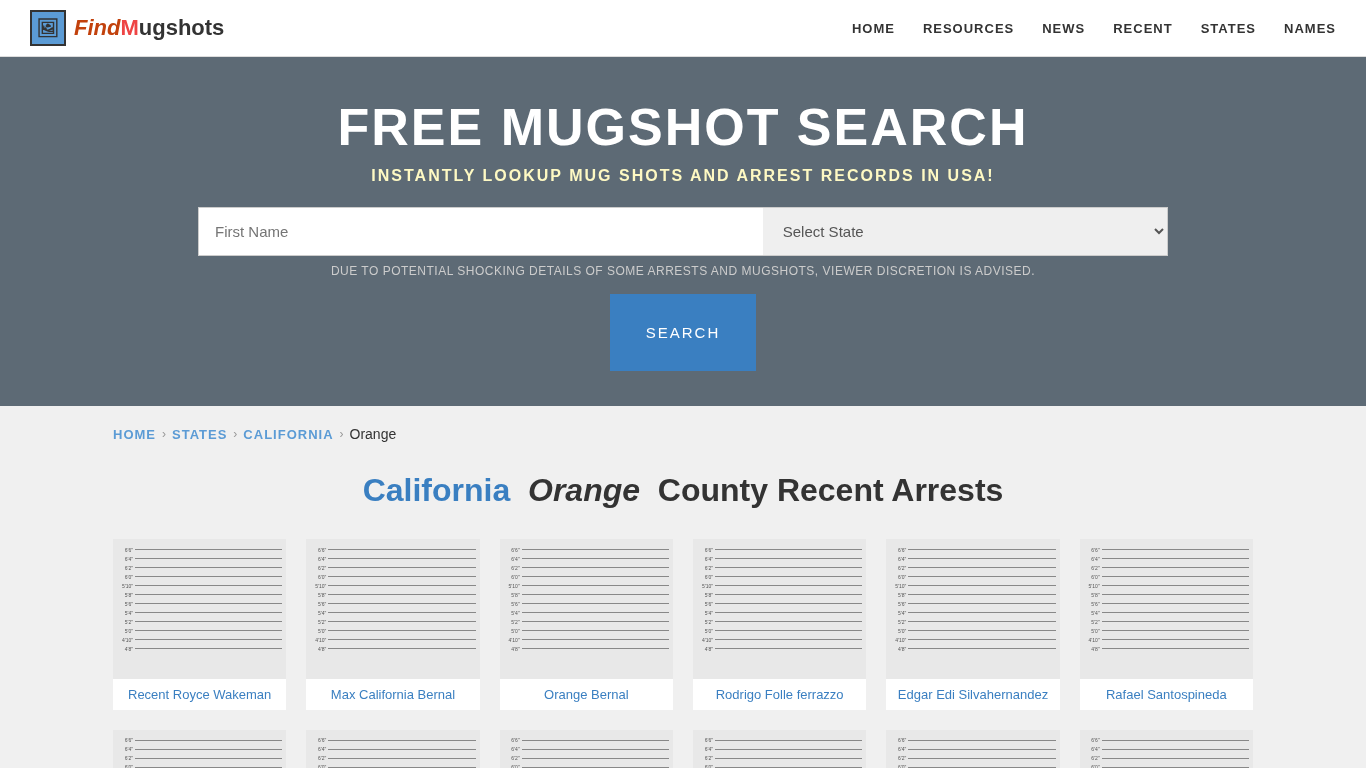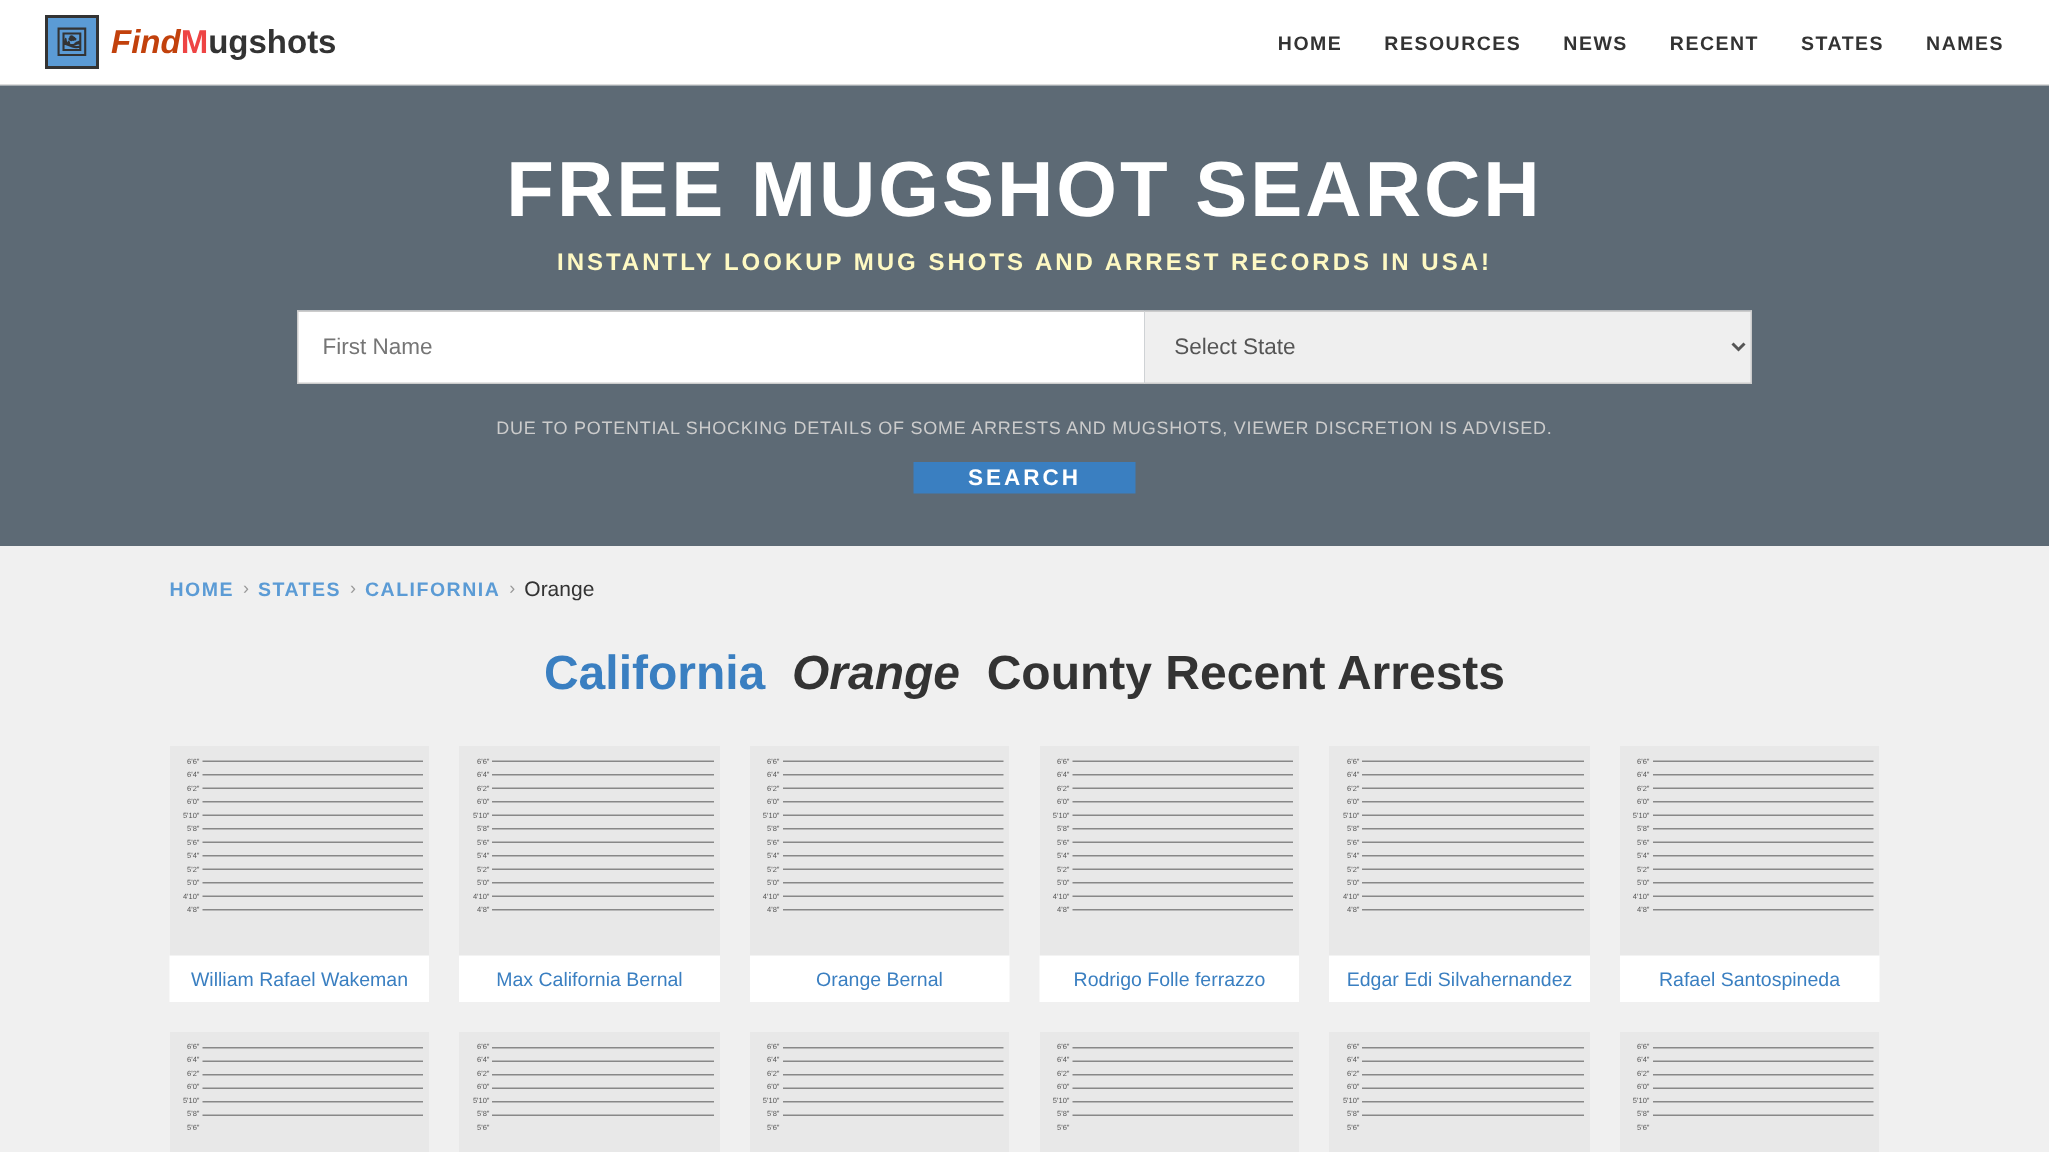--- a/index.html
+++ b/index.html
@@ -65,21 +65,21 @@
       font-weight: bold;
       text-transform: uppercase;
       letter-spacing: 2px;
       margin-bottom: 22px;
       color: #fef9c3;
     }
     .search-form {
       display: flex;
       justify-content: center;
       gap: 0;
-      margin-bottom: 22px;
+      margin-bottom: 8px;
       max-width: 970px;
       margin-left: auto;
       margin-right: auto;
     }
     .search-form input, .search-form select {
       padding: 14px 16px;
       font-size: 15px;
       border: 1px solid #ccc;
       outline: none;
       flex: 1;
@@ -94,23 +94,23 @@
     .disclaimer {
       font-size: 12px;
       color: #ccc;
       margin-bottom: 16px;
       letter-spacing: 0.5px;
     }
     .search-btn {
       background: #3a7fc1;
       color: #fff;
       border: none;
-      padding: 2px 36px;
+      padding: 30px 36px;
       font-size: 15px;
-      font-weight: bold;
+      font-weight: normal;
       letter-spacing: 2px;
       text-transform: uppercase;
       cursor: pointer;
     }
 
     
     .content {
       background: #f0f0f0;
       padding: 20px 30px 40px;
       max-width: 1200px;
@@ -296,21 +296,21 @@
             <div class="ruler-line">
               <span class="ruler-label">4'10"</span>
               <span class="ruler-bar"></span>
             </div>
             <div class="ruler-line">
               <span class="ruler-label">4'8"</span>
               <span class="ruler-bar"></span>
             </div>
           </div>
         </div>
-        <div class="mugshot-name">William Rafael Wakeman</div>
+        <div class="mugshot-name">Recent Royce Wakeman</div>
       </div>
       <div class="mugshot-card">
         <div class="mugshot-image">
           <div class="ruler-lines">
             <div class="ruler-line">
               <span class="ruler-label">6'6"</span>
               <span class="ruler-bar"></span>
             </div>
             <div class="ruler-line">
               <span class="ruler-label">6'4"</span>

